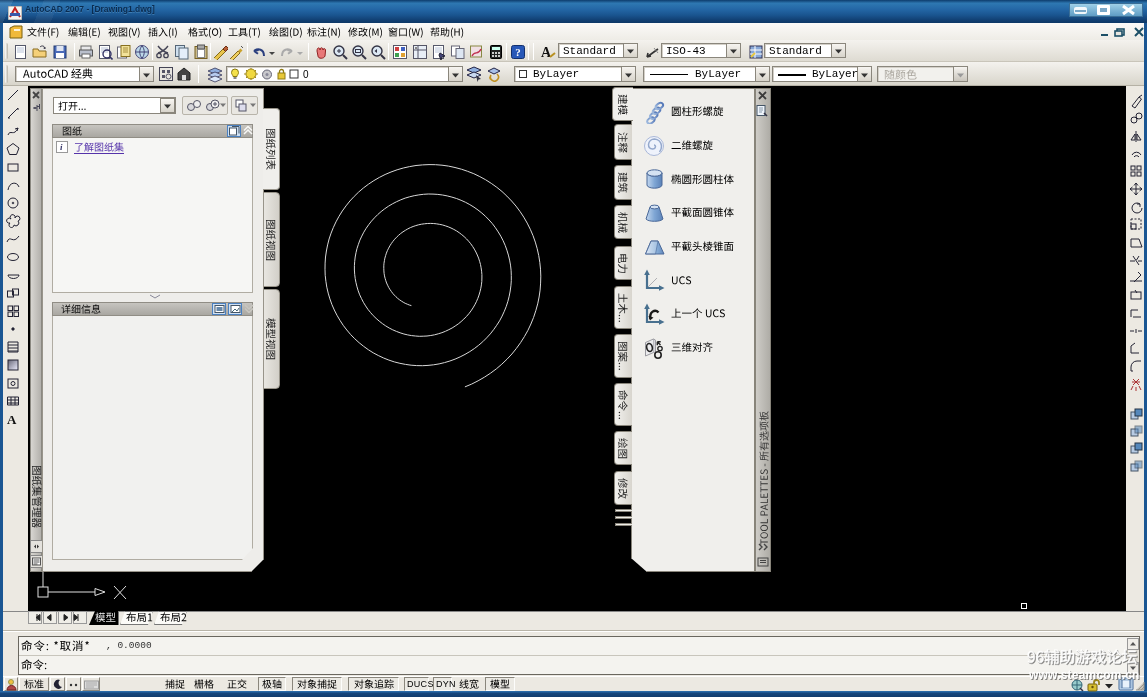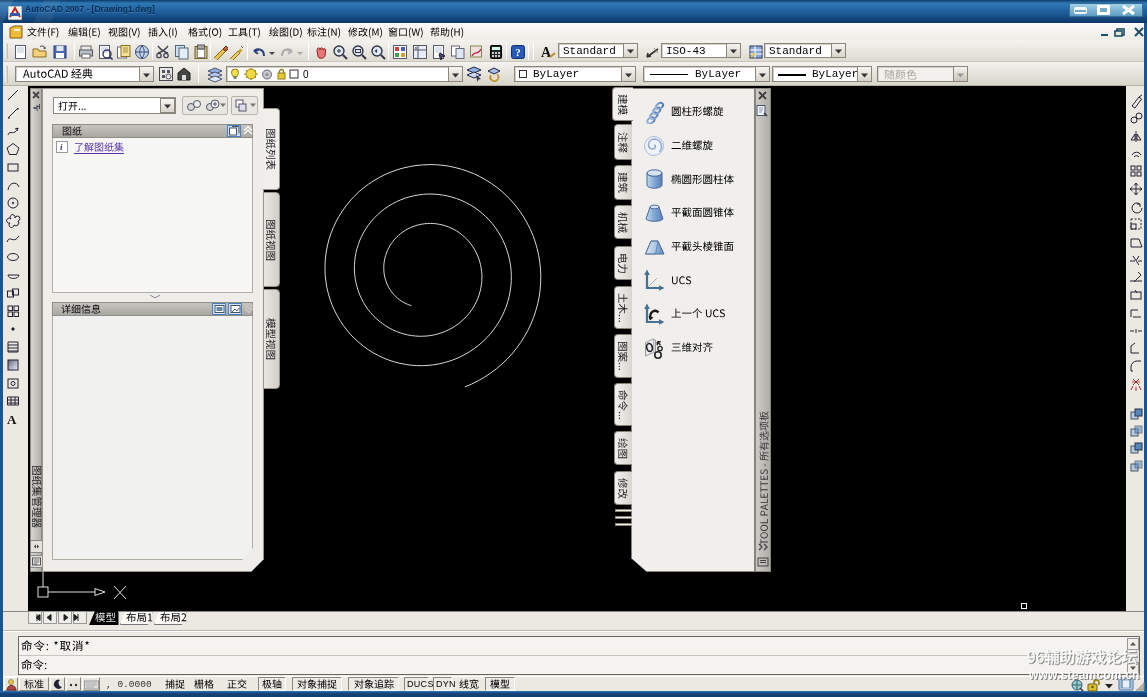--- a/index.html
+++ b/index.html
@@ -1310,21 +1310,21 @@
     <div style="position:absolute;left:66px;top:677px;width:15px;height:14px;background:#e9e6df;border:1px solid;border-color:#fdfdfb #8a867c #8a867c #fdfdfb"></div>
     <svg style="position:absolute;left:68px;top:679px" width="11" height="11">
       <circle cx="3" cy="6" r="1.2" fill="#333"></circle>
       <circle cx="8" cy="6" r="1.2" fill="#333"></circle>
     </svg>
     <div style="position:absolute;left:82px;top:677px;width:18px;height:14px;background:#e9e6df;border:1px solid;border-color:#fdfdfb #8a867c #8a867c #fdfdfb"></div>
     <svg style="position:absolute;left:84px;top:679px" width="15" height="11">
       <rect x="0.5" y="2" width="14" height="8" fill="#ddd" stroke="#999"></rect>
       <path d="M2 4h11M2 6h11M2 8h8" stroke="#aaa"></path>
     </svg>
-    <div style="position:absolute;left:106px;top:679px;font:9.5px 'Liberation Mono',monospace;color:#333">, 0.0000</div>
+    <div style="position:absolute;left:106px;top:640px;font:9.5px 'Liberation Mono',monospace;color:#333">, 0.0000</div>
     <svg class="" style="position:absolute;left:164.5px;top:679.0px;overflow:visible;" width="20.0" height="12.0">
       <g fill="#000">
         <use href="#g115" transform="translate(0.0 8.8) scale(0.01000 -0.01000)"></use>
         <use href="#g116" transform="translate(10.0 8.8) scale(0.01000 -0.01000)"></use>
       </g>
     </svg>
     <svg class="" style="position:absolute;left:193.5px;top:679.0px;overflow:visible;" width="20.0" height="12.0">
       <g fill="#000">
         <use href="#g117" transform="translate(0.0 8.8) scale(0.01000 -0.01000)"></use>
         <use href="#g14" transform="translate(10.0 8.8) scale(0.01000 -0.01000)"></use>

